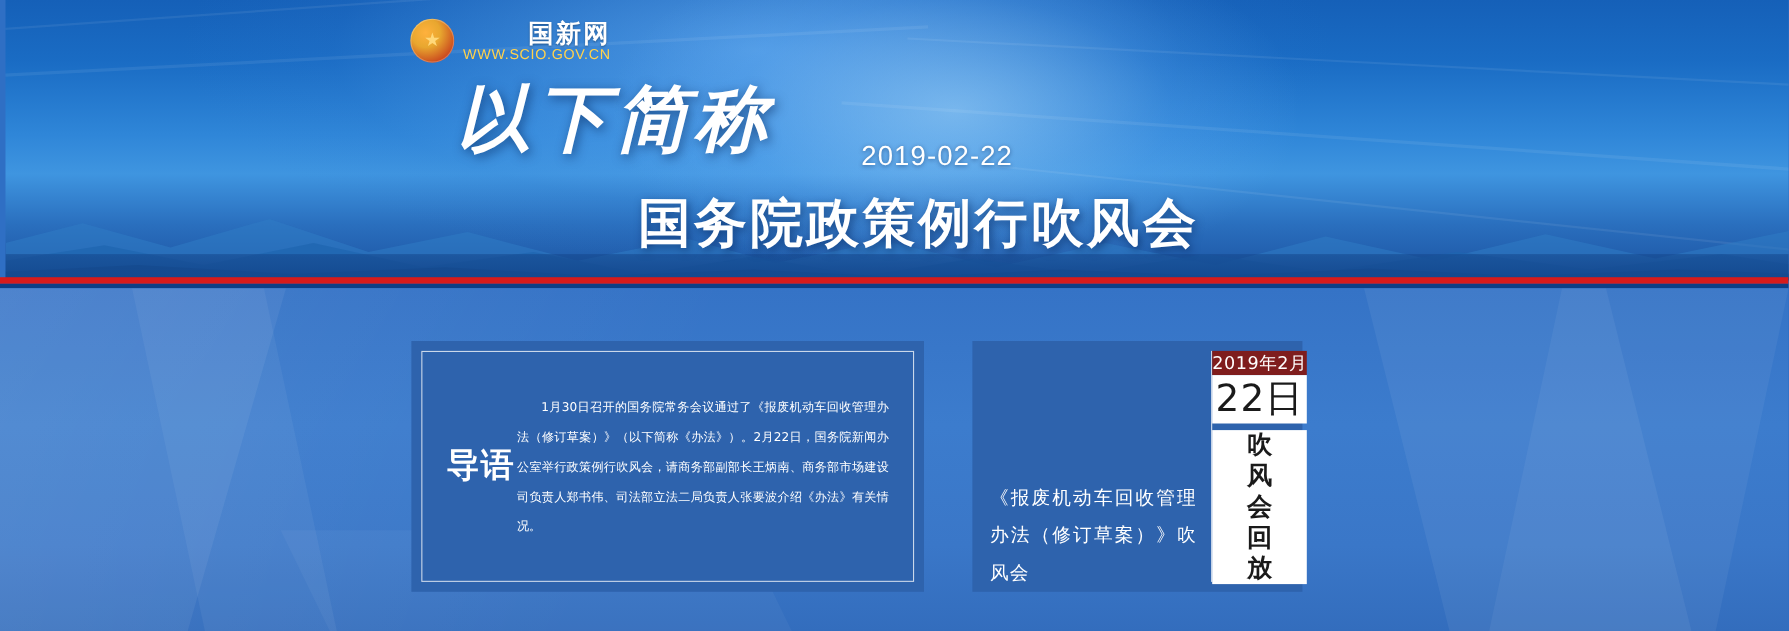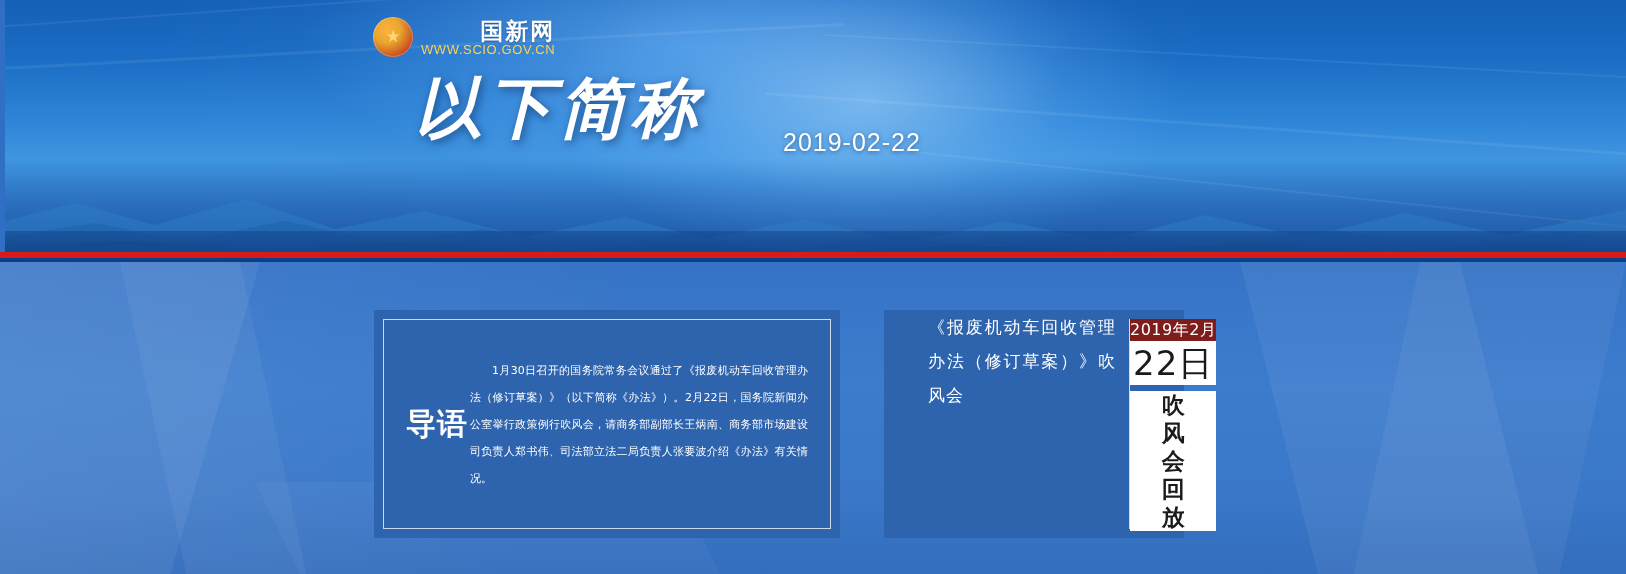--- a/index.html
+++ b/index.html
@@ -247,22 +247,21 @@
     height: 228px;
     background: #2e63ad;
     box-sizing: border-box;
     display: flex;
   }
   .video-title-wrap {
     position: relative;
     width: 218px;
     flex: 0 0 auto;
     display: flex;
-    align-items: flex-start;
-    padding-left: 28px;
+    align-items: flex-end;
   }
   .video-title-wrap:after {
     content: "";
     position: absolute;
     right: 0;
     top: 9px;
     bottom: 9px;
     width: 1px;
     background: rgba(255,255,255,0.8);
   }
@@ -347,20 +346,21 @@
     <div class="logo">
       <div class="logo-emblem"></div>
       <div class="logo-text">
         <div class="logo-title">国新网</div>
         <div class="logo-url">WWW.SCIO.GOV.CN</div>
       </div>
     </div>
 
     <div class="hero-title-main">以下简称</div>
     <div class="hero-date">2019-02-22</div>
+    <div class="hero-title-sub">国务院政策例行吹风会</div>
   </div>
 
   <div class="red-rule"></div>
   <div class="blue-rule"></div>
 
   <div class="body-area">
 
     <div class="facet" style="left:0; top:0; width:260px; height:312px; transform:skewX(-16deg); transform-origin:top left;"></div>
     <div class="facet" style="left:120px; top:0; width:120px; height:312px; transform:skewX(12deg); transform-origin:top left; background:rgba(255,255,255,0.05);"></div>
     <div class="facet" style="left:1240px; top:0; width:220px; height:312px; transform:skewX(14deg); transform-origin:top left;"></div>

